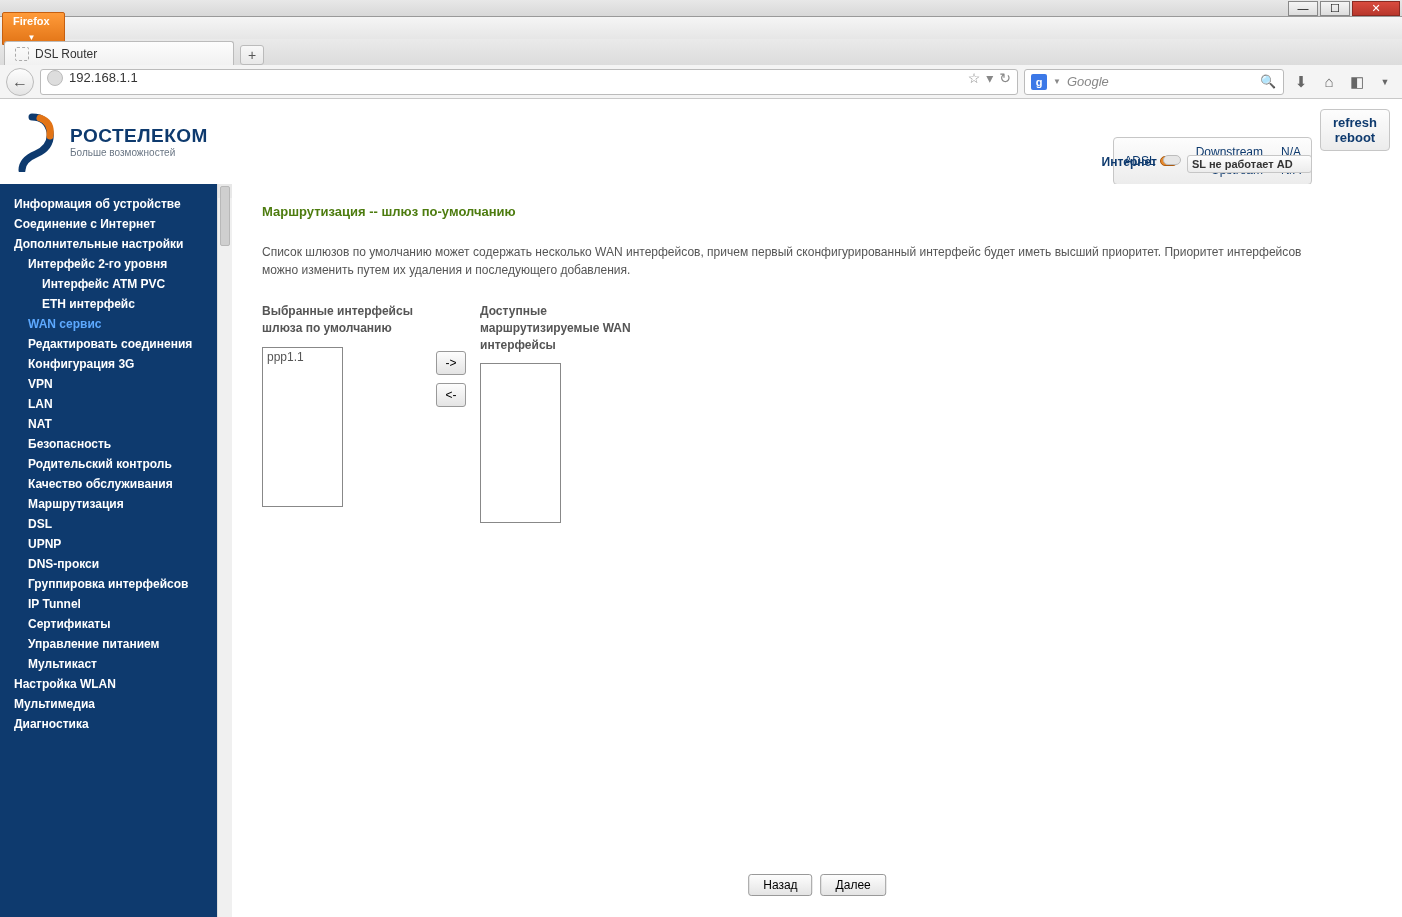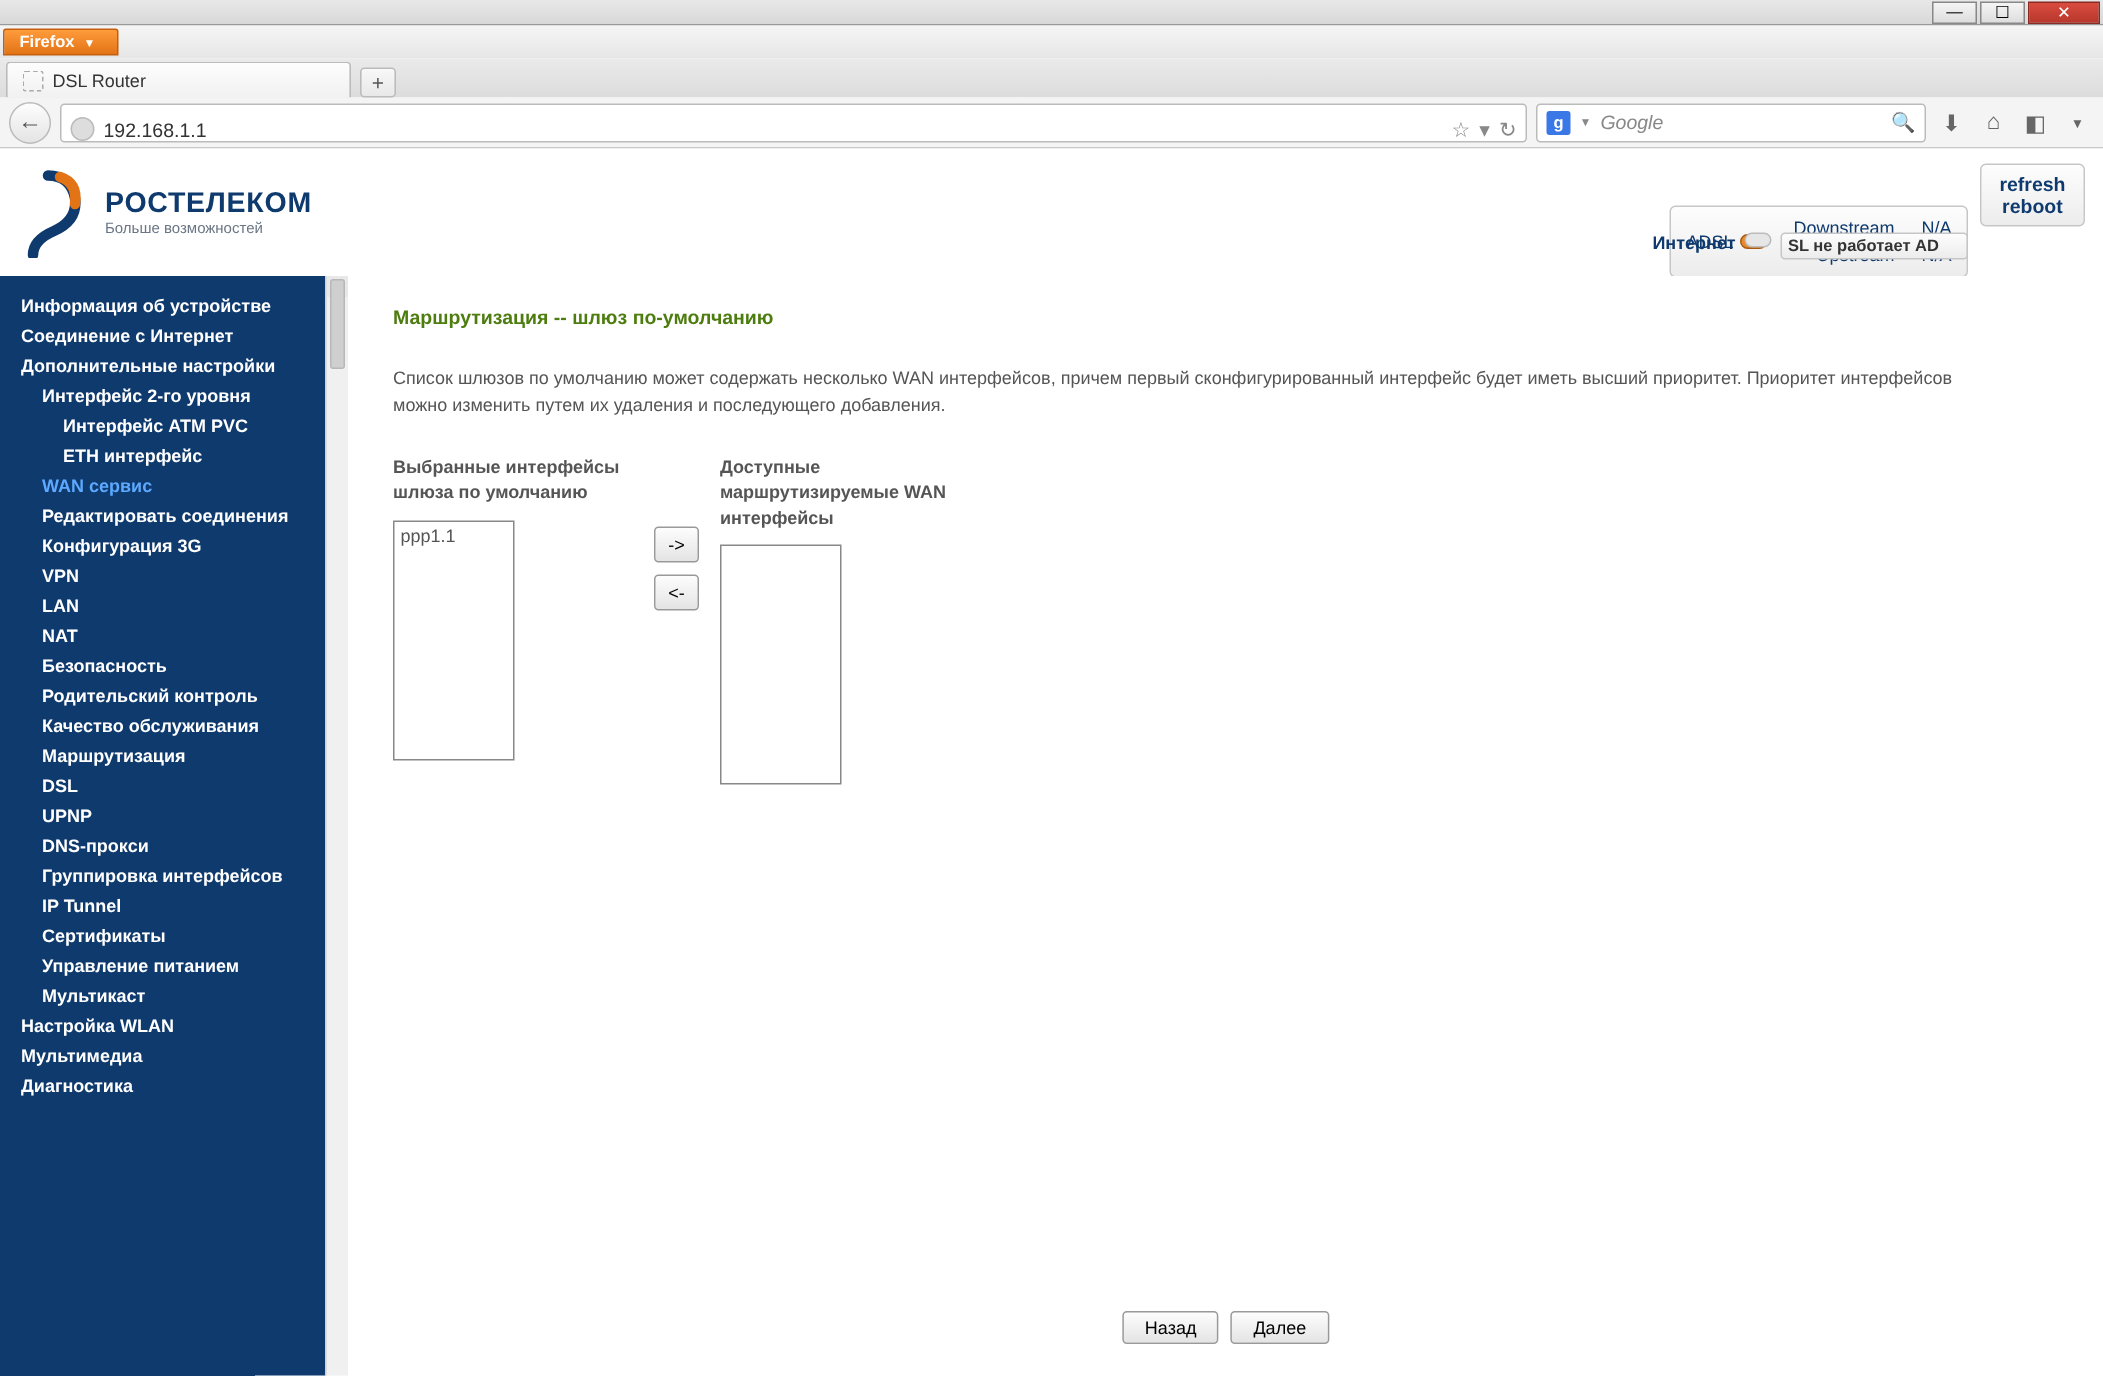--- a/index.html
+++ b/index.html
@@ -5,31 +5,31 @@
 * { margin: 0; padding: 0; box-sizing: border-box; font-family: Arial, sans-serif; }
 body { background: #fff; width: 1402px; height: 917px; overflow: hidden; }
 
 
 .window-chrome { background: linear-gradient(#e8e8e8, #d8d8d8); border-bottom: 1px solid #999; height: 17px; display: flex; justify-content: flex-end; align-items: center; padding-right: 2px; }
 .win-btn { width: 30px; height: 15px; margin-left: 2px; display: inline-flex; align-items: center; justify-content: center; font-size: 11px; border: 1px solid #888; background: linear-gradient(#f5f5f5,#ddd); cursor: pointer; }
 .win-btn.close { background: linear-gradient(#d94c3f,#b8372c); color: #fff; border-color: #8a2a22; width: 48px; }
 
 
 .firefox-strip { height: 22px; background: linear-gradient(#f5f5f5,#e6e6e6); display: flex; align-items: center; padding-left: 2px; }
-.firefox-btn { background: linear-gradient(#ff9b3a,#e27416); color: #fff; font-size: 11px; font-weight: bold; padding: 2px 14px 2px 10px; border-radius: 2px 2px 0 0; border: 1px solid #c55f10; display: flex; align-items: center; gap: 6px; }
+.firefox-btn { background: linear-gradient(#ff9b3a,#e27416); color: #fff; font-size: 11px; font-weight: bold; padding: 2px 14px 2px 10px; border-radius: 2px 2px 0 0; border: 1px solid #c55f10; display: flex; align-items: center; gap: 6px; flex-direction: column; }
 .firefox-btn .tri { font-size: 8px; }
 
 .tabbar { height: 26px; background: linear-gradient(#eaeaea,#dcdcdc); display: flex; align-items: flex-end; padding-left: 4px; }
 .tab { background: linear-gradient(#fdfdfd,#f1f1f1); border: 1px solid #bbb; border-bottom: none; height: 24px; padding: 3px 10px; display: flex; align-items: center; gap: 6px; font-size: 12px; color: #333; border-radius: 3px 3px 0 0; min-width: 230px; }
 .tab-icon { width: 14px; height: 14px; border: 1px dashed #aaa; border-radius: 2px; }
 .newtab { width: 24px; height: 20px; margin-left: 6px; border: 1px solid #bbb; background: linear-gradient(#f8f8f8,#e8e8e8); display: flex; align-items: center; justify-content: center; font-size: 14px; color: #555; border-radius: 3px; }
 
 .urlbar-row { height: 34px; background: #f4f4f4; border-bottom: 1px solid #c8c8c8; display: flex; align-items: center; padding: 0 6px; gap: 6px; }
 .back-btn { width: 28px; height: 28px; border-radius: 50%; border: 1px solid #bbb; background: linear-gradient(#fdfdfd,#e4e4e4); display: flex; align-items: center; justify-content: center; color: #555; font-size: 16px; }
-.url-input { flex: 1; height: 26px; border: 1px solid #bbb; border-radius: 3px; background: #fff; display: flex; align-items: flex-end; padding: 0 6px; gap: 6px; font-size: 13px; color: #333; }
+.url-input { flex: 1; height: 26px; border: 1px solid #bbb; border-radius: 3px; background: #fff; display: flex; align-items: flex-start; padding: 0 6px; gap: 6px; font-size: 13px; color: #333; }
 .url-input .globe { width: 16px; height: 16px; border-radius: 50%; background: #ddd; border: 1px solid #bbb; }
 .url-input .spacer { flex: 1; }
 .url-input .star, .url-input .dd, .url-input .reload { color: #888; font-size: 14px; }
 .search-input { width: 260px; height: 26px; border: 1px solid #bbb; border-radius: 3px; background: #fff; display: flex; align-items: center; padding: 0 6px; gap: 6px; font-size: 13px; color: #888; }
 .search-input .g { width: 16px; height: 16px; background: #3b78e7; color: #fff; font-size: 11px; font-weight: bold; display: flex; align-items: center; justify-content: center; border-radius: 2px; }
 .toolbar-icon { width: 22px; height: 22px; display: flex; align-items: center; justify-content: center; color: #666; font-size: 15px; }
 
 
 .router-header { height: 85px; background: #fff; display: flex; align-items: center; padding: 0 12px; position: relative; }
 .logo-block { display: flex; align-items: center; gap: 10px; }

